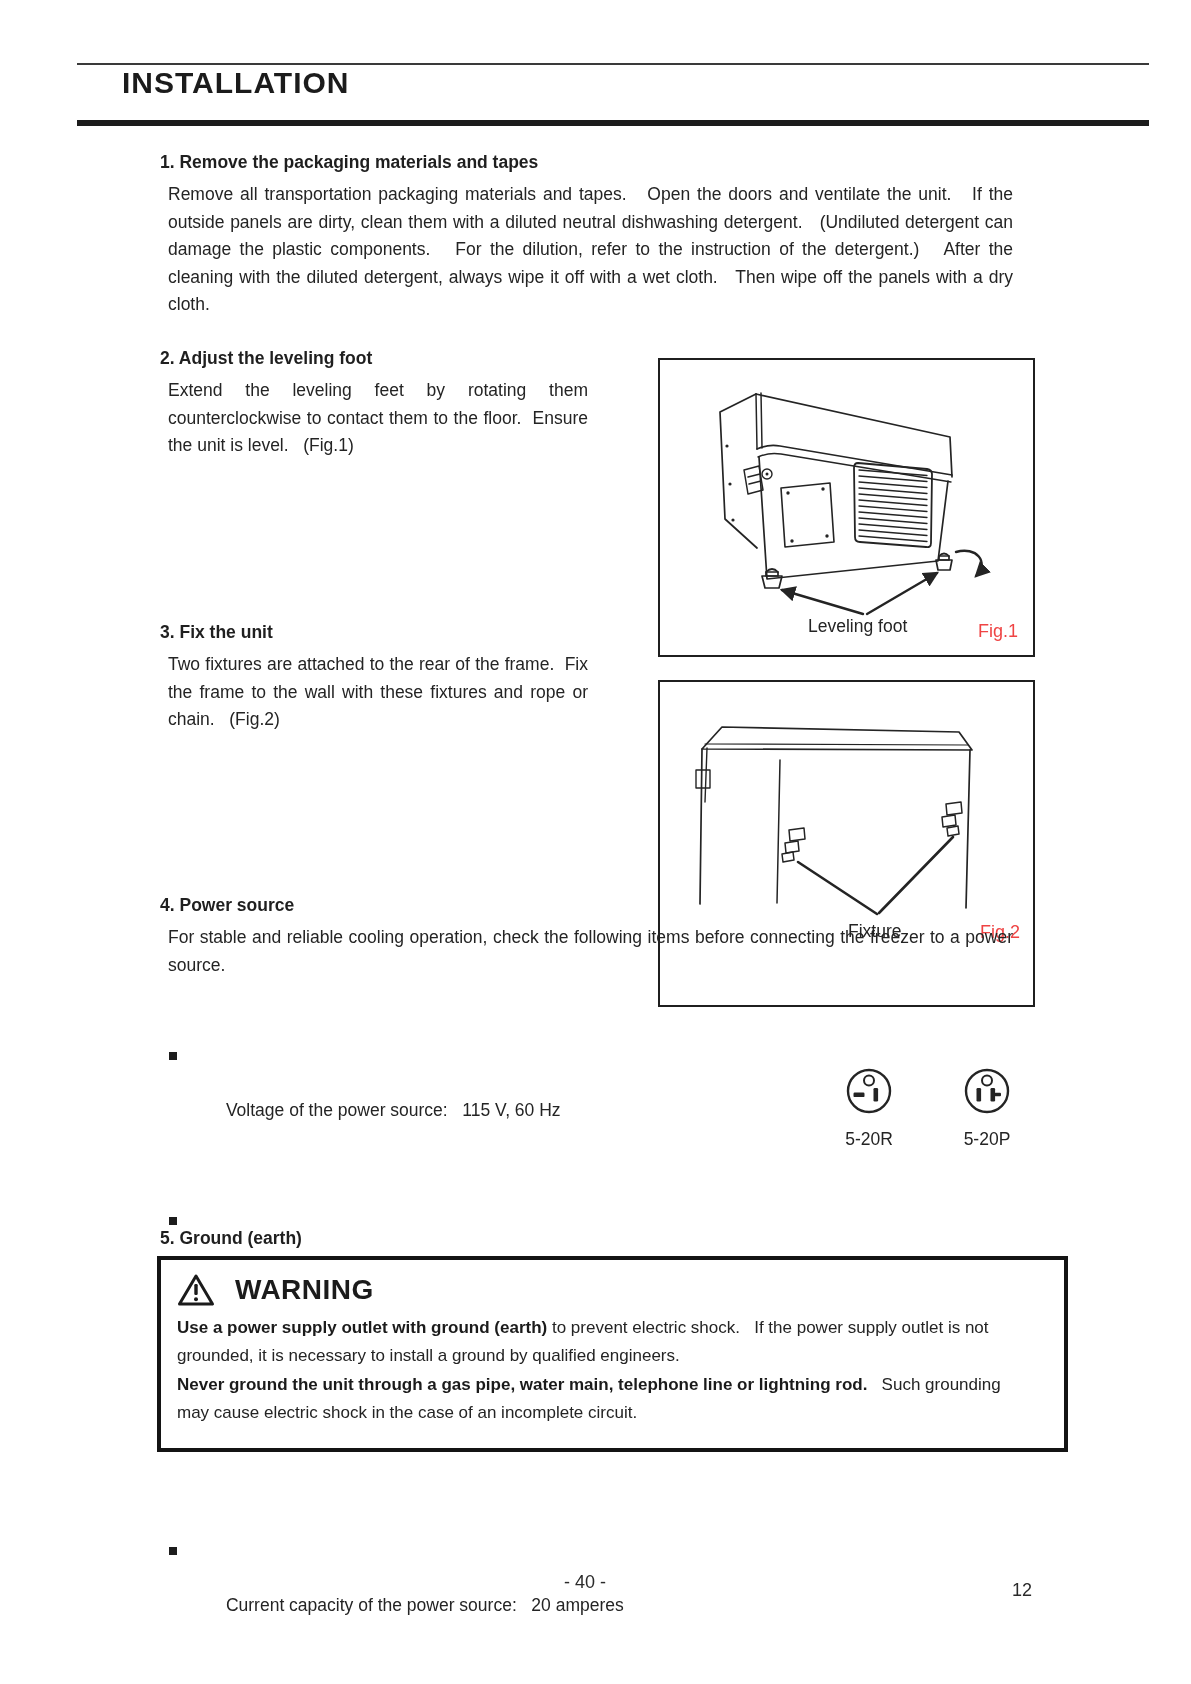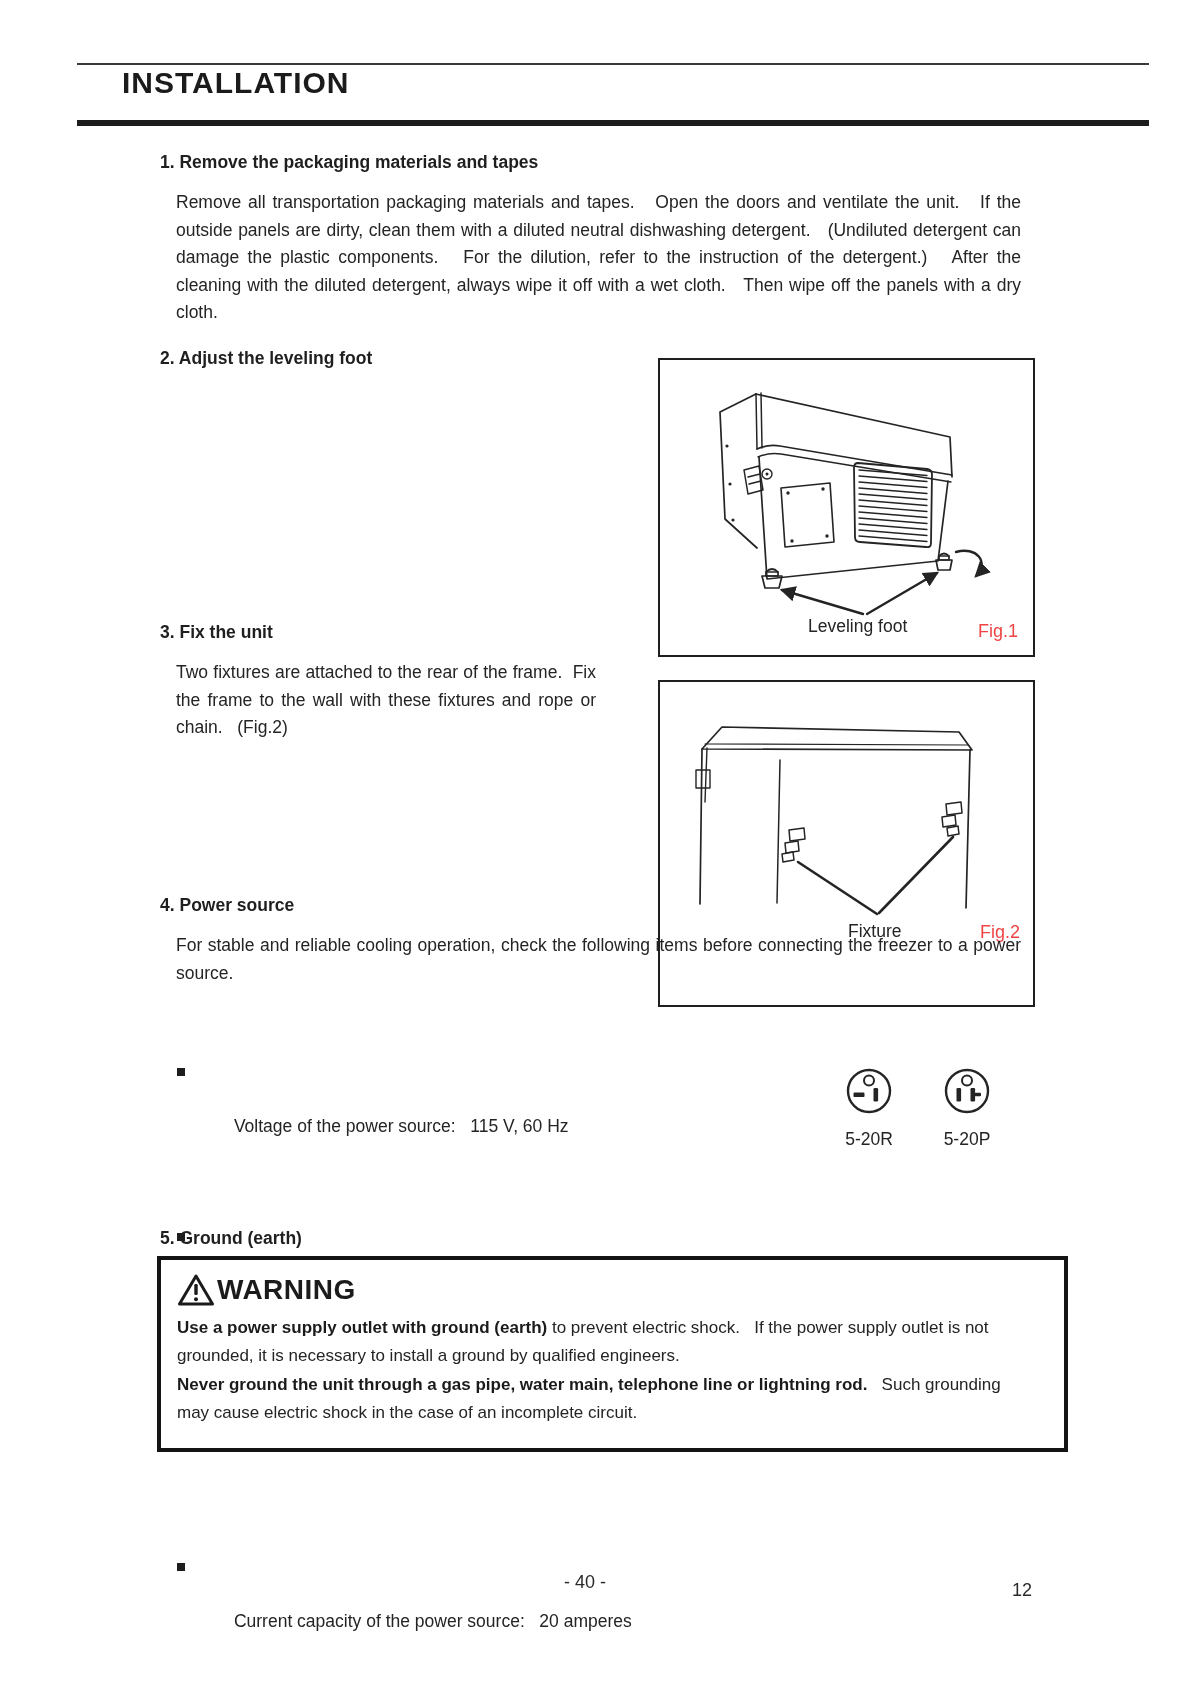--- a/index.html
+++ b/index.html
@@ -19,21 +19,21 @@
     left:122px;top:66px;
     font-size:30px;font-weight:bold;letter-spacing:1px;
     color:#1b1b1b;white-space:nowrap;
   }
   .sec{left:160px;}
   .sec h3{
     margin:0 0 6px 0;
     font-size:17.5px;font-weight:bold;color:#1f1f1f;
   }
   .body-text{
-    margin:16px;
+    margin:8px;
     font-size:17.5px;line-height:27.5px;color:#242424;
     white-space:pre-wrap;
   }
   .just{text-align:justify;}
   .w-wide{width:845px;}
   .w-narrow{width:420px;}
   
   .figbox{
     border:2px solid #1f1f1f;background:#ffffff;box-sizing:border-box;
   }
@@ -43,30 +43,30 @@
   .fig-caption{
     position:absolute;font-size:18px;color:#ef4444;white-space:nowrap;
   }
   
   .bullet{position:relative;padding-left:19px;margin:0;}
   .bmark{
     position:absolute;left:1px;top:10px;width:8px;height:8px;background:#1d1d1d;
   }
   .sub{padding-left:26px;}
   
-  .recept-row{left:842px;top:1066px;display:flex;gap:44px;}
+  .recept-row{left:842px;top:1066px;display:flex;gap:64px;}
   .recept{width:54px;text-align:center;}
   .recept .lbl{display:block;margin-top:7px;font-size:17.5px;color:#242424;}
   
   .warnbox{
     left:157px;top:1256px;width:911px;height:196px;
     border:4px solid #141414;box-sizing:border-box;
     padding:8px 24px 10px 16px;background:#ffffff;
   }
-  .warn-title-row{display:flex;align-items:center;gap:2px;height:44px;}
+  .warn-title-row{display:flex;align-items:center;gap:20px;height:44px;}
   .warn-title{
     font-size:28px;font-weight:bold;color:#1b1b1b;letter-spacing:0.5px;
   }
   .warn-p{
     margin:2px 0 0 0;width:848px;
     font-size:17px;line-height:27.5px;color:#242424;white-space:pre-wrap;
   }
   .warn-p b{color:#1b1b1b;}
   .footer-center{left:520px;top:1572px;width:130px;text-align:center;font-size:18px;color:#2a2a2a;}
   .footer-right{left:1012px;top:1580px;font-size:18px;color:#2a2a2a;}
@@ -81,20 +81,21 @@
   <div class="abs doc-title">INSTALLATION</div>
   <div class="abs rule-thick"></div>
 
   <div class="abs sec" style="top:152px;">
     <h3>1. Remove the packaging materials and tapes</h3>
     <p class="body-text just w-wide">Remove all transportation packaging materials and tapes.   Open the doors and ventilate the unit.   If the outside panels are dirty, clean them with a diluted neutral dishwashing detergent.   (Undiluted detergent can damage the plastic components.   For the dilution, refer to the instruction of the detergent.)   After the cleaning with the diluted detergent, always wipe it off with a wet cloth.   Then wipe off the panels with a dry cloth.</p>
   </div>
 
   <div class="abs sec" style="top:348px;">
     <h3>2. Adjust the leveling foot</h3>
+    <p class="body-text just w-narrow">Extend the leveling feet by rotating them counterclockwise to contact them to the floor.  Ensure the unit is level.   (Fig.1)</p>
   </div>
 
   <div class="abs figbox" style="left:658px;top:358px;width:377px;height:299px;">
     <svg width="373" height="295" viewBox="0 0 373 295">
       <defs>
         <marker id="ah1" viewBox="0 0 10 10" refX="8.5" refY="5" markerWidth="6.5" markerHeight="6.5" orient="auto">
           <path d="M0,0 L10,5 L0,10 Z" fill="#242424"></path>
         </marker>
       </defs>
 

